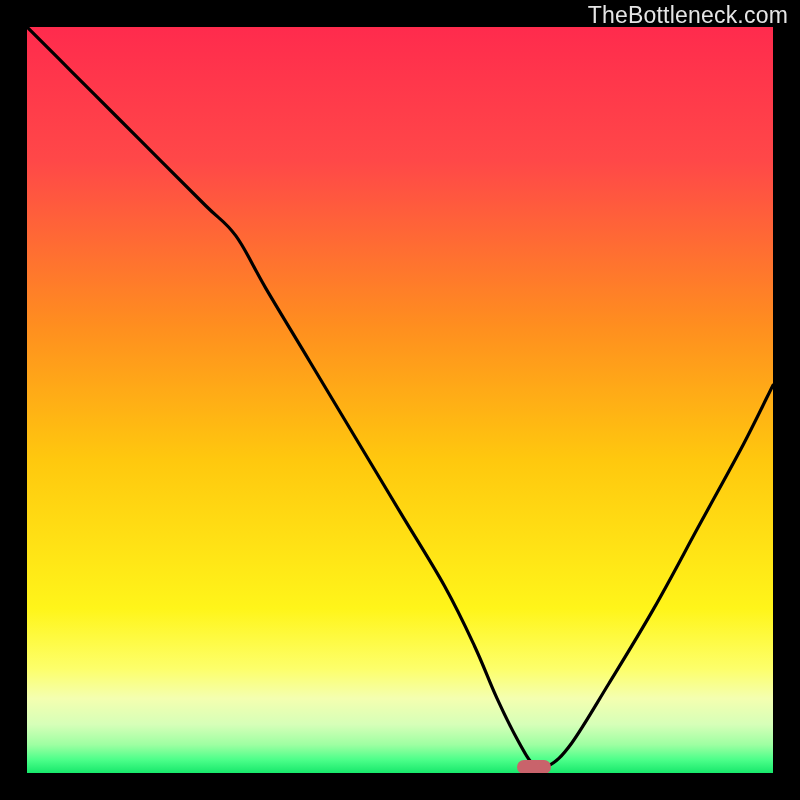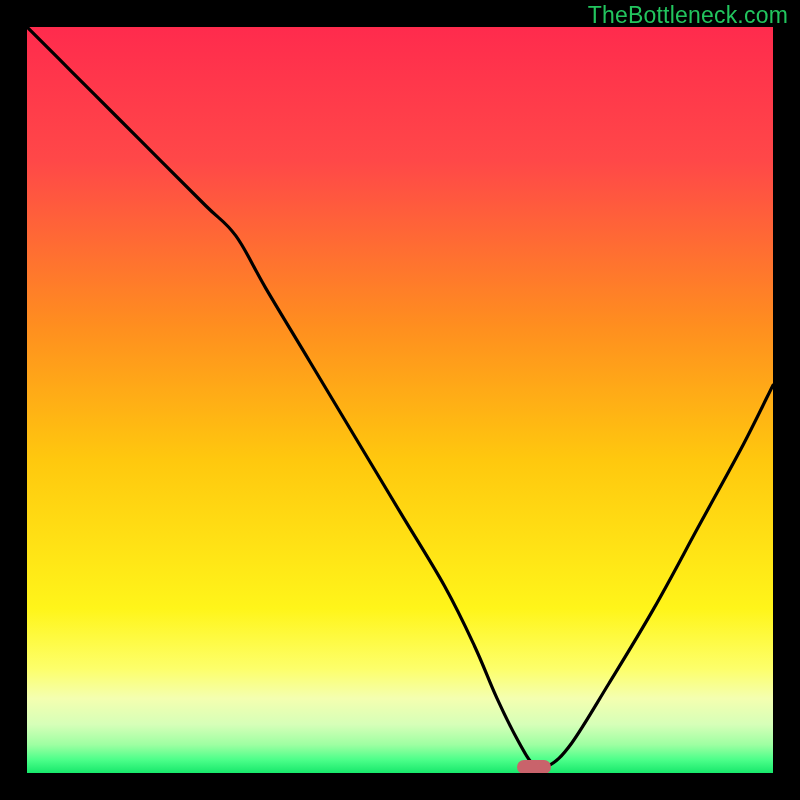--- a/index.html
+++ b/index.html
@@ -38,21 +38,21 @@
     position: absolute;
     left: 0;
     top: 0;
     width: 746px;
     height: 746px;
   }
   .branding {
     position: absolute;
     top: 2px;
     right: 12px;
-    color: #22c55e;
+    color: #e5e5e5;
     font-size: 23px;
     font-weight: 500;
     letter-spacing: 0.2px;
   }
   .marker {
     position: absolute;
     width: 34px;
     height: 14px;
     background: #c9636b;
     border-radius: 7px;

